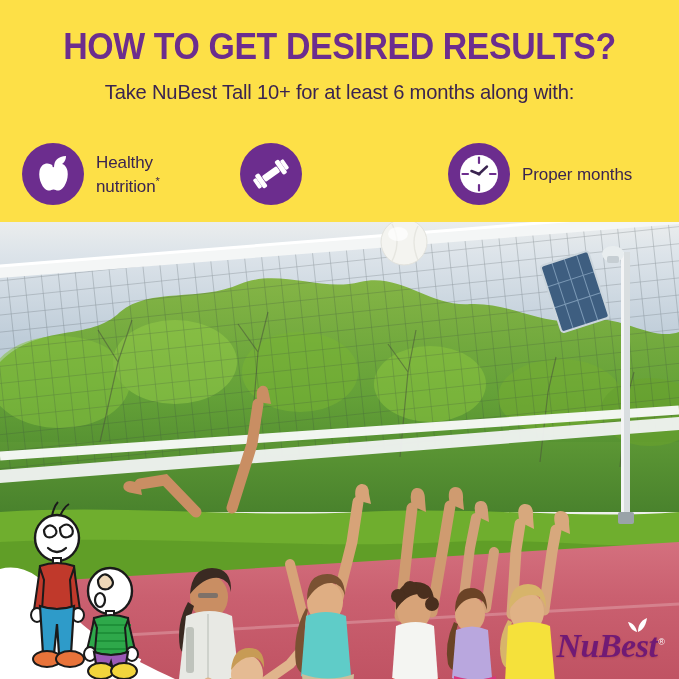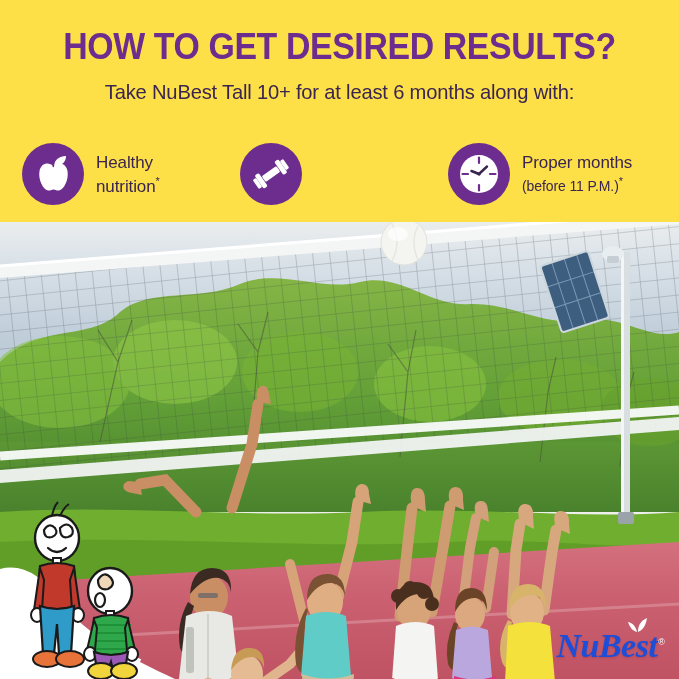--- a/index.html
+++ b/index.html
@@ -111,21 +111,21 @@
     position:absolute; right:14px; bottom:16px;
     z-index:25;
     display:flex;
     align-items:flex-end;
   }
   .logo-text {
     font-family:"Liberation Serif", serif;
     font-weight:bold;
     font-style:italic;
     font-size:34px;
-    color:#1d4ed8;
+    color:#701a75;
     letter-spacing:-0.5px;
     line-height:34px;
     text-shadow:0 1px 2px rgba(140,40,60,0.35);
   }
   .logo-r {
     font-family:"Liberation Sans", sans-serif;
     font-size:9px;
     color:#ffffff;
     margin-left:1px;
     margin-bottom:16px;
@@ -457,20 +457,19 @@
               <path d="M4.5 21 H10"></path>
               <path d="M32 21 H37.5"></path>
             </g>
             <path d="M21 21 L13.5 18" stroke="#3A2450" stroke-width="2.6" stroke-linecap="round" fill="none"></path>
             <path d="M21 21 L29 13.5" stroke="#3A2450" stroke-width="2.4" stroke-linecap="round" fill="none"></path>
             <circle cx="21" cy="21" r="1.6" fill="#3A2450"></circle>
           </svg>
         </div>
         <div class="flabel">
           <span>Proper months</span>
-          <span class="sub"><span>(before 11 P.M.)</span><sup>*</sup></span>
         </div>
       </div>
 
     </div>
   </div>
 
 </div>
 
 </body></html>

